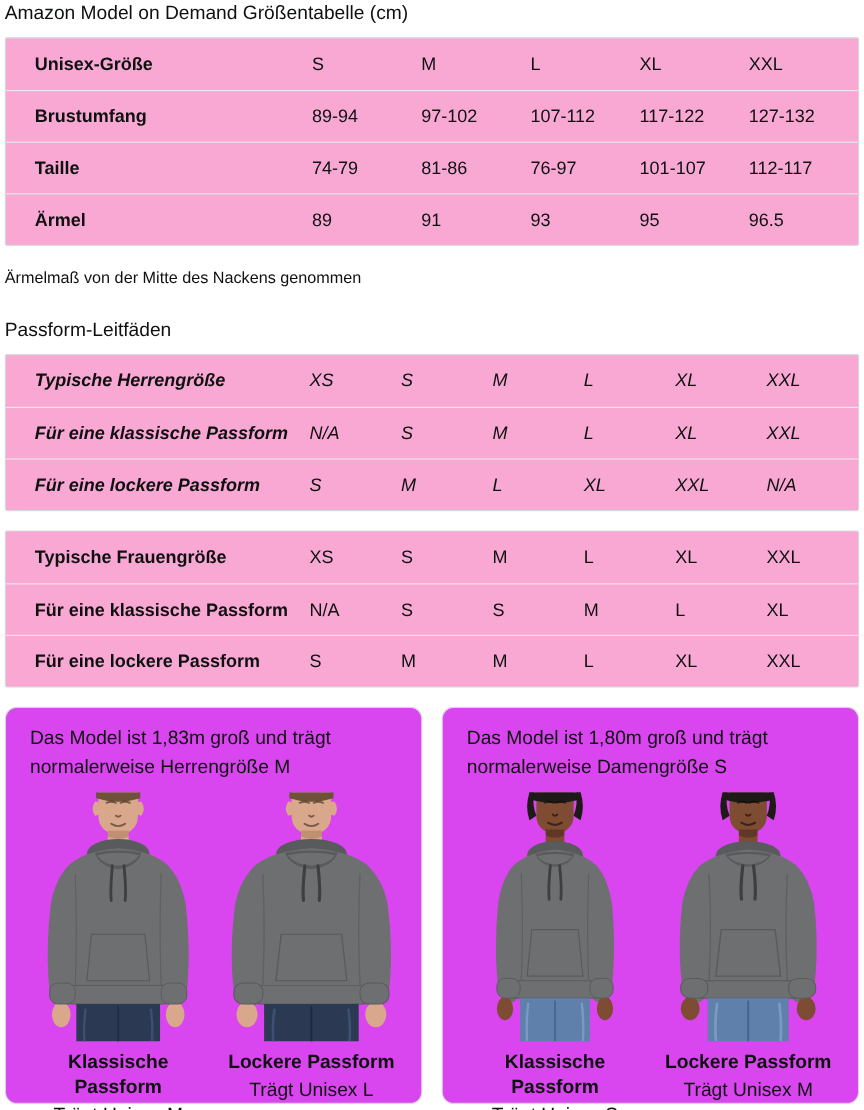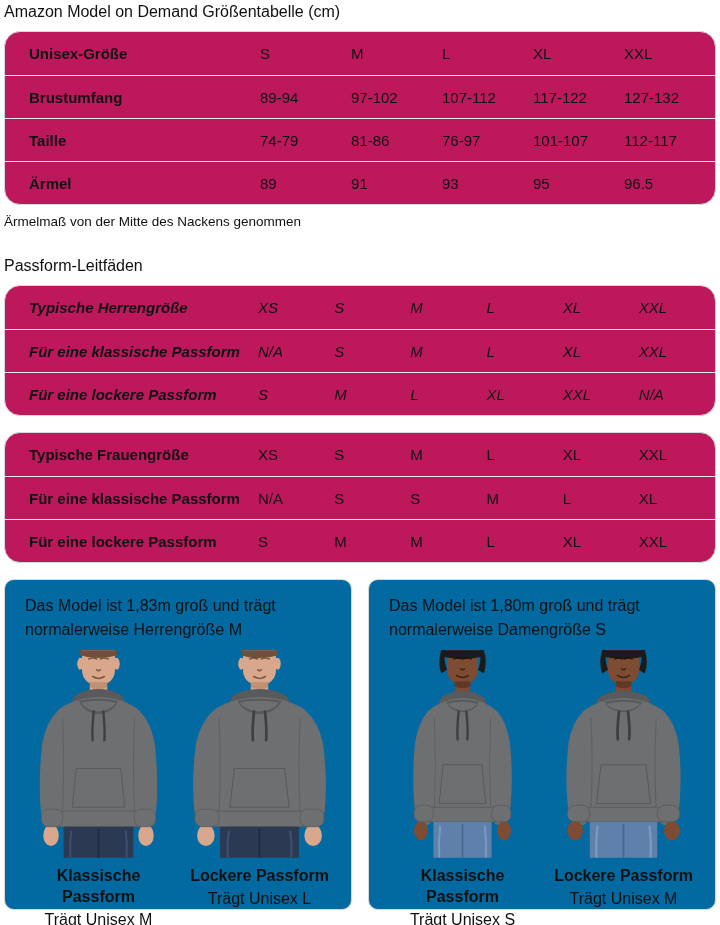--- a/index.html
+++ b/index.html
@@ -10,32 +10,32 @@
     --hair-male:#6d5138; --hair-female:#1d1a18;
   }
   *{box-sizing:border-box;}
   html,body{margin:0;padding:0;overflow:hidden;}
   body{
     width:720px;height:925px;background:#fff;color:var(--text);
     font-family:"Liberation Sans", sans-serif;
   }
   .wrap{padding:2px 4px 0 4px;}
   .page-title{font-size:16px;font-weight:400;margin:0 0 0 0;line-height:19px;color:var(--text);}
-  .tcard{border:1px solid var(--border);border-radius:16px;background:#be185d;overflow:hidden;}
+  .tcard{border:1px solid var(--border);border-radius:2px;background:#f9a8d4;overflow:hidden;}
   .t1{margin-top:10px;}
   .trow{display:grid;grid-template-columns:231px repeat(5,1fr);align-items:center;height:43px;padding-left:24px;border-top:1px solid var(--divider);font-size:15px;}
   .trow:first-child{border-top:none;}
   .fitrow{grid-template-columns:229px repeat(6,1fr);}
   .tlabel{font-weight:700;}
-  .note{font-size:13.5px;line-height:16px;margin-top:9px;color:var(--text);}
+  .note{font-size:13.5px;line-height:16px;margin-top:19px;color:var(--text);}
   .section-title{font-size:16px;font-weight:400;line-height:19px;margin-top:26px;}
   .t2{margin-top:10px;font-style:italic;}
   .t3{margin-top:16px;}
   .cards{display:flex;gap:16px;margin-top:16px;}
-  .mcard{flex:1;border:1px solid var(--border);border-radius:10px;background:#0369a1;padding:13px 9px 10px 16px;height:331px;}
+  .mcard{flex:1;border:1px solid var(--border);border-radius:10px;background:#d946ef;padding:13px 9px 10px 16px;height:331px;}
   .mcard-title{font-size:16px;line-height:24px;margin:1px 0 6px 4px;}
   .figs{display:flex;gap:6px;}
   .figblock{width:155px;text-align:center;}
   .fig{width:155px;height:212px;display:block;}
   .fit-label{font-size:16px;font-weight:700;line-height:21px;margin-top:5px;}
   .size-label{font-size:16px;line-height:21px;margin-top:2px;}
   
   .f-h{fill:var(--hoodie);}
   .f-dk{fill:var(--hoodie-dark);}
   .seam{stroke:var(--hoodie-dark);stroke-width:1;fill:none;opacity:.7;}

